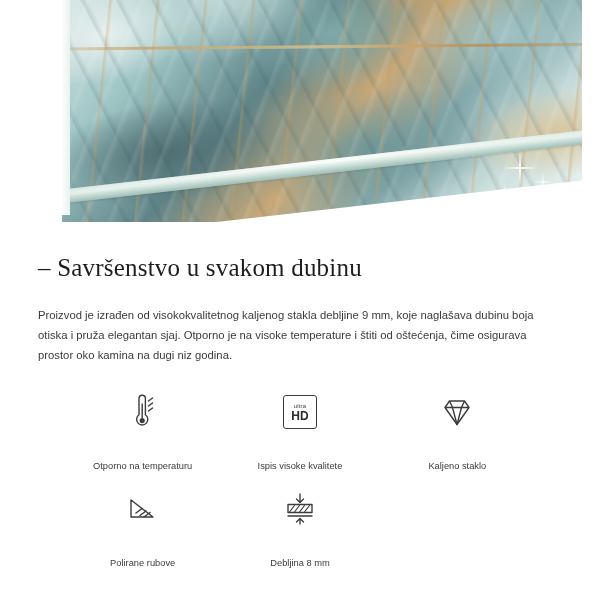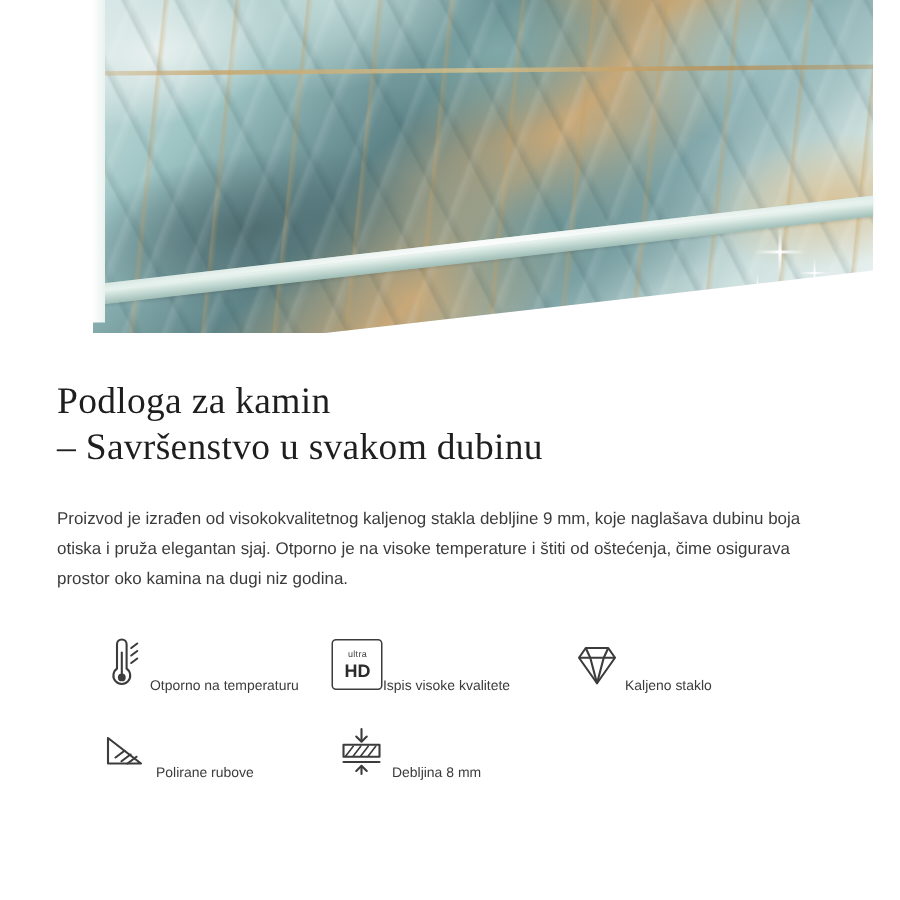--- a/index.html
+++ b/index.html
@@ -142,21 +142,21 @@
   
   .features {
     margin: 26px 0 0 0;
     padding: 0 26px;
     display: grid;
     grid-template-columns: repeat(3, 1fr);
     grid-row-gap: 16px;
   }
   .feature {
     display: flex;
-    flex-direction: row;
+    flex-direction: column;
     align-items: center;
     justify-content: flex-start;
   }
   .feature .ficon {
     height: 42px;
     display: flex;
     align-items: center;
     justify-content: center;
     color: #3c3c3c;
   }
@@ -210,21 +210,20 @@
         <span class="s2"></span>
     </div>
     <div class="sparkle sp-c">
       <span class="s1"></span>
         <span class="s2"></span>
     </div>
   </div>
 
   <div class="content">
     <h1 class="headline">
-      <span>Podloga za kamin</span>
       <span class="l2">– Savršenstvo u svakom dubinu</span>
     </h1>
     <p class="paragraph">Proizvod je izrađen od visokokvalitetnog kaljenog stakla debljine 9 mm, koje naglašava dubinu boja otiska i pruža elegantan sjaj. Otporno je na visoke temperature i štiti od oštećenja, čime osigurava prostor oko kamina na dugi niz godina.</p>
 
     <div class="features">
 
       <div class="feature">
         <div class="ficon">
           <svg width="36" height="40" viewBox="0 0 36 40" fill="none" stroke="#3c3c3c" stroke-width="1.4" stroke-linecap="round">
             <path d="M14 6.5a3.2 3.2 0 0 1 6.4 0v16.3a5.6 5.6 0 1 1-6.4 0z"></path>

